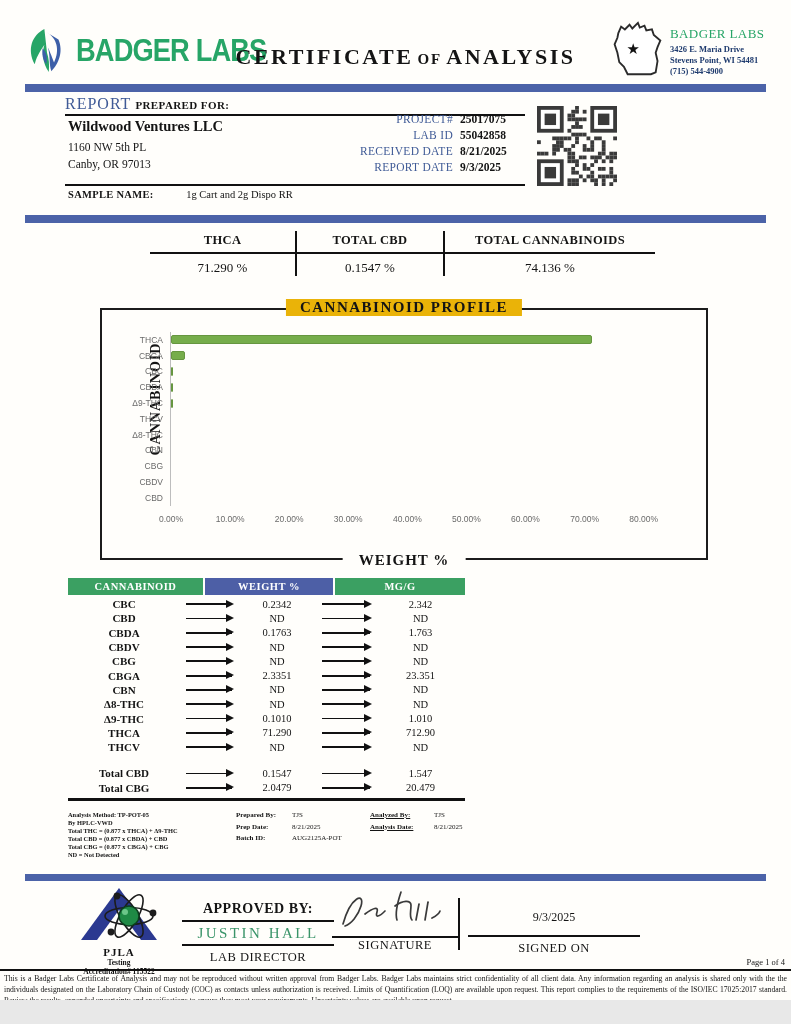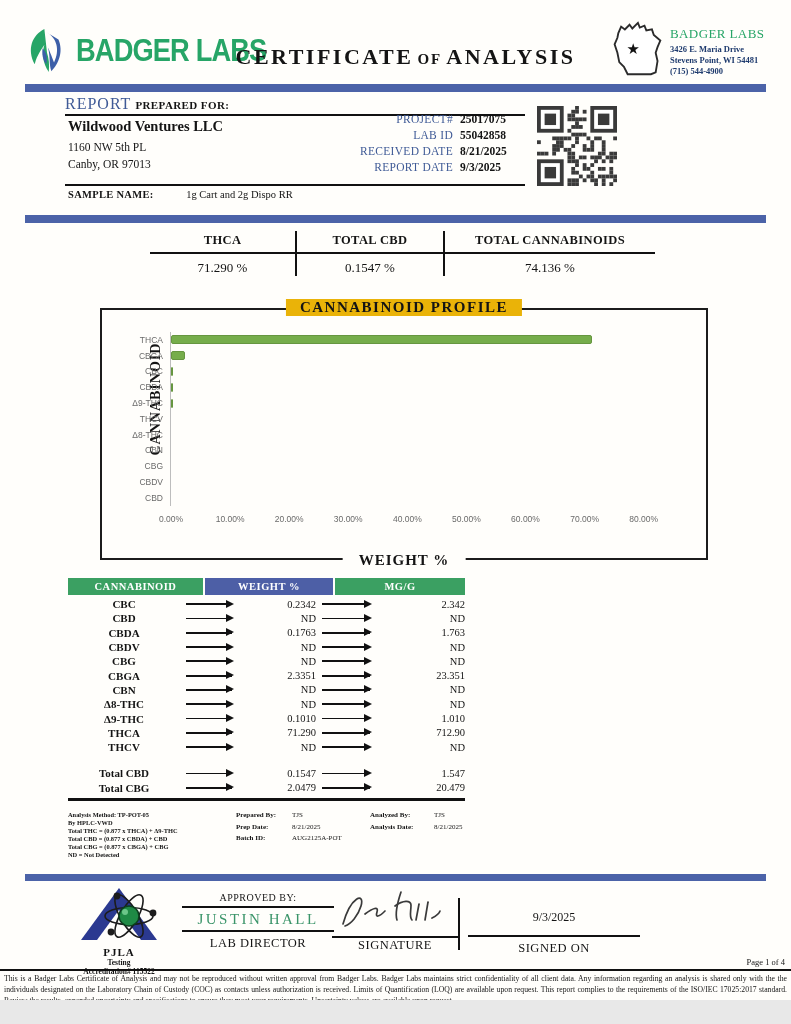--- a/index.html
+++ b/index.html
@@ -68,38 +68,38 @@
   .coa-table { position:absolute; left:68px; top:578px; width:397px; }
   .t-head { display:flex; }
   .t-head .cell { height:17px; color:#fff; font-weight:bold; font-size:10.5px; letter-spacing:.5px;
                   display:flex; align-items:center; justify-content:center; }
   .t-head .cell:nth-child(1){ width:135px; background:var(--accent-green); margin-right:2px; }
   .t-head .cell:nth-child(2){ width:128px; background:var(--accent-blue); margin-right:2px; }
   .t-head .cell:nth-child(3){ width:130px; background:var(--accent-green); }
   .t-body { border-bottom:3px solid #111; padding-top:2px; padding-bottom:3px; }
   .t-row { display:grid; grid-template-columns:112px 58px 78px 60px 89px; align-items:center; height:14.3px; }
   .t-name { text-align:center; font-weight:bold; font-size:11px; }
-  .t-val { text-align:right; font-size:10.5px; }
+  .t-val { text-align:center; font-size:10.5px; }
   .t-spacer { height:12px; }
   .arr { position:relative; height:1.8px; background:#111; margin:0 6px; align-self:center; }
   .arr::after { content:""; position:absolute; right:-2px; top:-3.6px; width:0; height:0;
                 border-left:8px solid #111; border-top:4.5px solid transparent; border-bottom:4.5px solid transparent; }
   
   .footnotes { position:absolute; left:68px; top:811px; width:412px; display:grid; grid-template-columns:168px 134px 110px; }
   .method-lines { font-size:6.4px; font-weight:bold; line-height:1.25; }
   .fn-row { display:flex; font-size:7px; margin-bottom:3.5px; }
   .fn-l { font-weight:bold; width:56px; }
-  .fn-l.wide { width:64px; }
+  .fn-l.wide { width:64px;text-decoration:underline; }
   
   .pjla { position:absolute; left:60px; top:882px; width:118px; text-align:center; }
   .pjla-org { font-weight:bold; font-size:11px; letter-spacing:1px; margin-top:-2px; }
   .pjla-line1 { font-weight:bold; font-size:7.5px; }
   .pjla-line2 { font-weight:bold; font-size:7.5px; }
   .approved { position:absolute; left:182px; top:892px; width:152px; text-align:center; }
-  .approved .lbl { font-weight:normal; font-size:10px; letter-spacing:.5px; padding-bottom:3px; border-bottom:2.5px solid #111; }
+  .approved .lbl { font-weight:bold; font-size:14px; letter-spacing:.5px; padding-bottom:3px; border-bottom:2.5px solid #111;margin-top:9px; }
   .approved .name { color:#3a9469; font-size:15px; letter-spacing:2.5px; padding:3px 0 2px; border-bottom:2.5px solid #111; }
   .approved .title { font-size:12.5px; letter-spacing:.5px; padding-top:4px; }
   .sigblock { position:absolute; left:332px; top:884px; width:126px; text-align:center; }
   .sig-line { border-top:2px solid #111; margin-top:2px; }
   .sigblock .lbl { font-size:12.5px; letter-spacing:.5px; padding-top:0; }
   .vdiv { position:absolute; left:458px; top:898px; width:2px; height:52px; background:#111; }
   .signed { position:absolute; left:468px; top:898px; width:172px; text-align:center; }
   .signed .date { font-size:12px; margin-top:12px; }
   .signed .line { border-top:2px solid #111; margin-top:10px; }
   .signed .lbl { font-size:12.5px; letter-spacing:.5px; padding-top:4px; }

